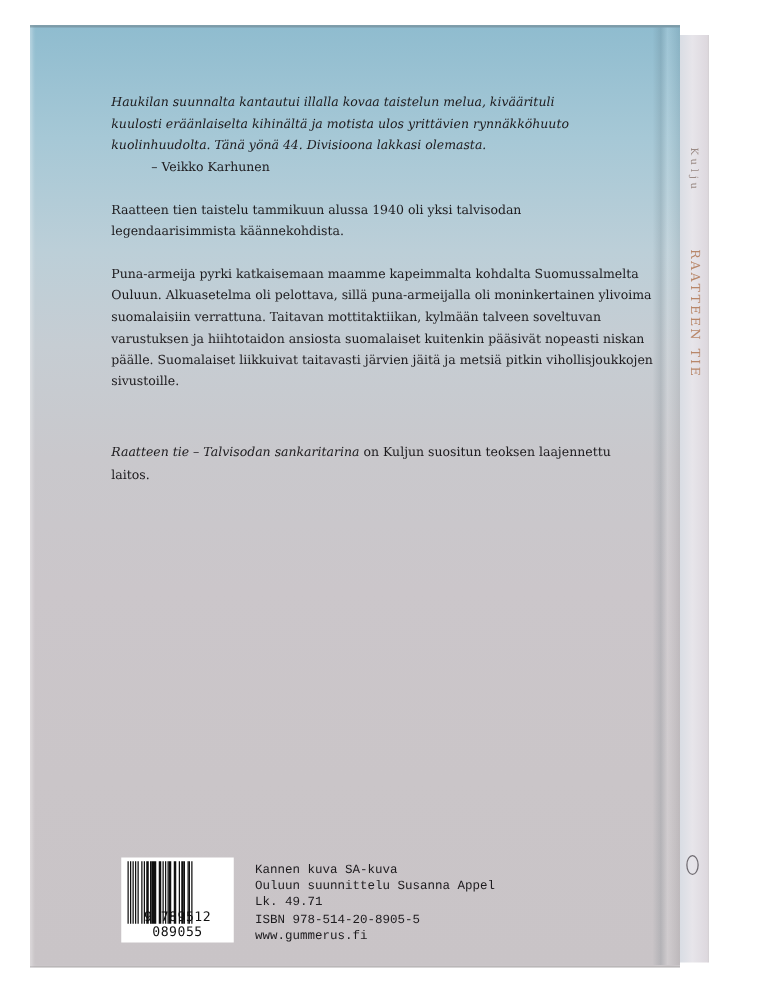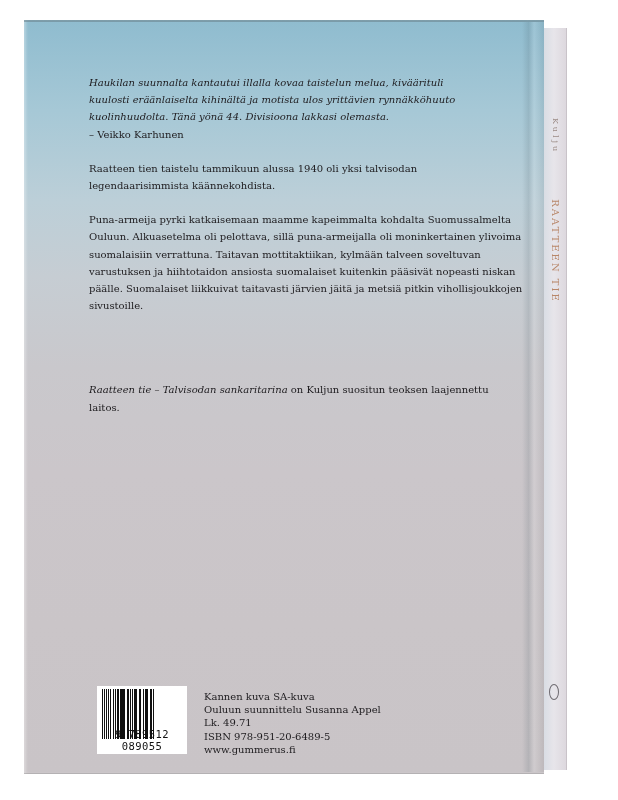--- a/index.html
+++ b/index.html
@@ -96,20 +96,21 @@
     }
     .quote {
       font-style: italic;
     }
     p {
       margin: 0 0 17px 0;
     }
     .attrib {
       display: block;
       font-style: normal;
+      margin-left: 32px;
     }
     .barcode-area {
       position: absolute;
       left: 73px;
       top: 666px;
       width: 90px;
       height: 68px;
       background: #ffffff;
     }
     .bars {
@@ -140,20 +141,21 @@
     .credits {
       position: absolute;
       left: 180px;
       top: 670px;
       font-size: 10px;
       line-height: 13.2px;
       color: #1d1b1e;
     }
     .credits div {
       white-space: nowrap;
+      font-family: Liberation Mono, monospace;
     }
   </style>
 </head>
 <body>
 
 <div class="book">
   <div class="cover">
     <div class="hinge"></div>
   </div>
 
@@ -167,21 +169,21 @@
 
   <div class="text-block">
     <p class="quote">
       <span style="display:block">Haukilan suunnalta kantautui illalla kovaa taistelun melua, kiväärituli</span>
       <span style="display:block">kuulosti eräänlaiselta kihinältä ja motista ulos yrittävien rynnäkköhuuto</span>
       <span style="display:block">kuolinhuudolta. Tänä yönä 44. Divisioona lakkasi olemasta.</span>
       <span class="attrib">– Veikko Karhunen</span>
     </p>
     <p style="width:430px">Raatteen tien taistelu tammikuun alussa 1940 oli yksi talvisodan legendaarisimmista käännekohdista.</p>
     <p style="width:435px">Puna-armeija pyrki katkaisemaan maamme kapeimmalta kohdalta Suomussalmelta Ouluun. Alkuasetelma oli pelottava, sillä puna-armeijalla oli moninkertainen ylivoima suomalaisiin verrattuna. Taitavan mottitaktiikan, kylmään talveen soveltuvan varustuksen ja hiihtotaidon ansiosta suomalaiset kuitenkin pääsivät nopeasti niskan päälle. Suomalaiset liikkuivat taitavasti järvien jäitä ja metsiä pitkin vihollisjoukkojen sivustoille.</p>
-    <p style="margin-top:67px; width:420px">
+    <p style="margin-top:40px; width:420px">
       <i>Raatteen tie – Talvisodan sankaritarina</i><span> on Kuljun suositun teoksen laajennettu laitos.</span>
     </p>
   </div>
 
   <div class="barcode-area">
     <div class="bars" id="bars">
         <span style="width: 0.8px; background: rgb(17, 17, 17);"></span>
         <span style="width: 0.8px; background: transparent;"></span>
         <span style="width: 0.8px; background: rgb(17, 17, 17);"></span>
         <span style="width: 1.6px; background: transparent;"></span>
@@ -232,16 +234,16 @@
         <span style="width: 0.8px; background: rgb(17, 17, 17);"></span>
         <span style="width: 0.8px; background: transparent;"></span>
       </div>
     <div class="barcode-num">9 789512 089055</div>
   </div>
 
   <div class="credits">
     <div>Kannen kuva SA-kuva</div>
     <div>Ouluun suunnittelu Susanna Appel</div>
     <div>Lk. 49.71</div>
-    <div>ISBN 978-951-20-6489-5</div>
+    <div>ISBN 978-514-20-8905-5</div>
     <div>www.gummerus.fi</div>
   </div>
 </div>
 
 </body></html>

